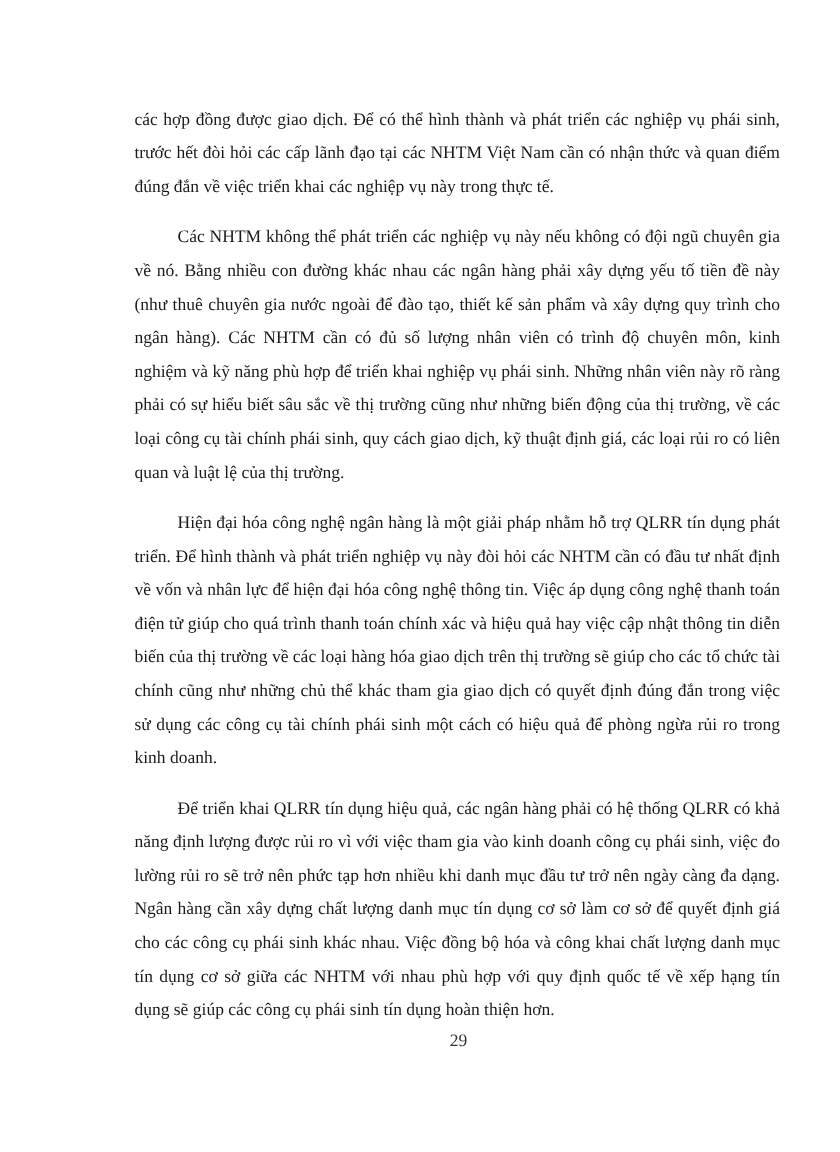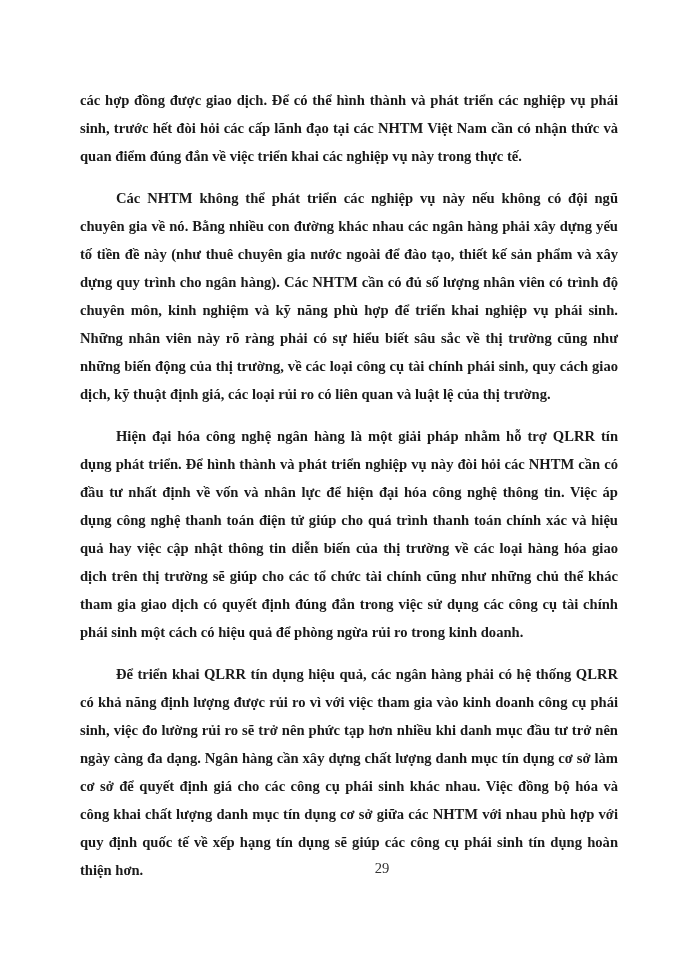--- a/index.html
+++ b/index.html
@@ -10,24 +10,23 @@
     body {
       width: 700px;
       height: 960px;
       position: relative;
       overflow: hidden;
       font-family: "Liberation Serif", "DejaVu Serif", serif;
       color: #1a1a1a;
     }
     .page {
       position: absolute;
-      left: 80px;
+      left: 112px;
       top: 86px;
       width: 538px;
-      font-weight: bold;
     }
     .para {
       margin: 0 0 14px 0;
       font-size: 14.6px;
       line-height: 28px;
       text-align: justify;
       text-align-last: left;
     }
     .para.indent {
       text-indent: 36px;

